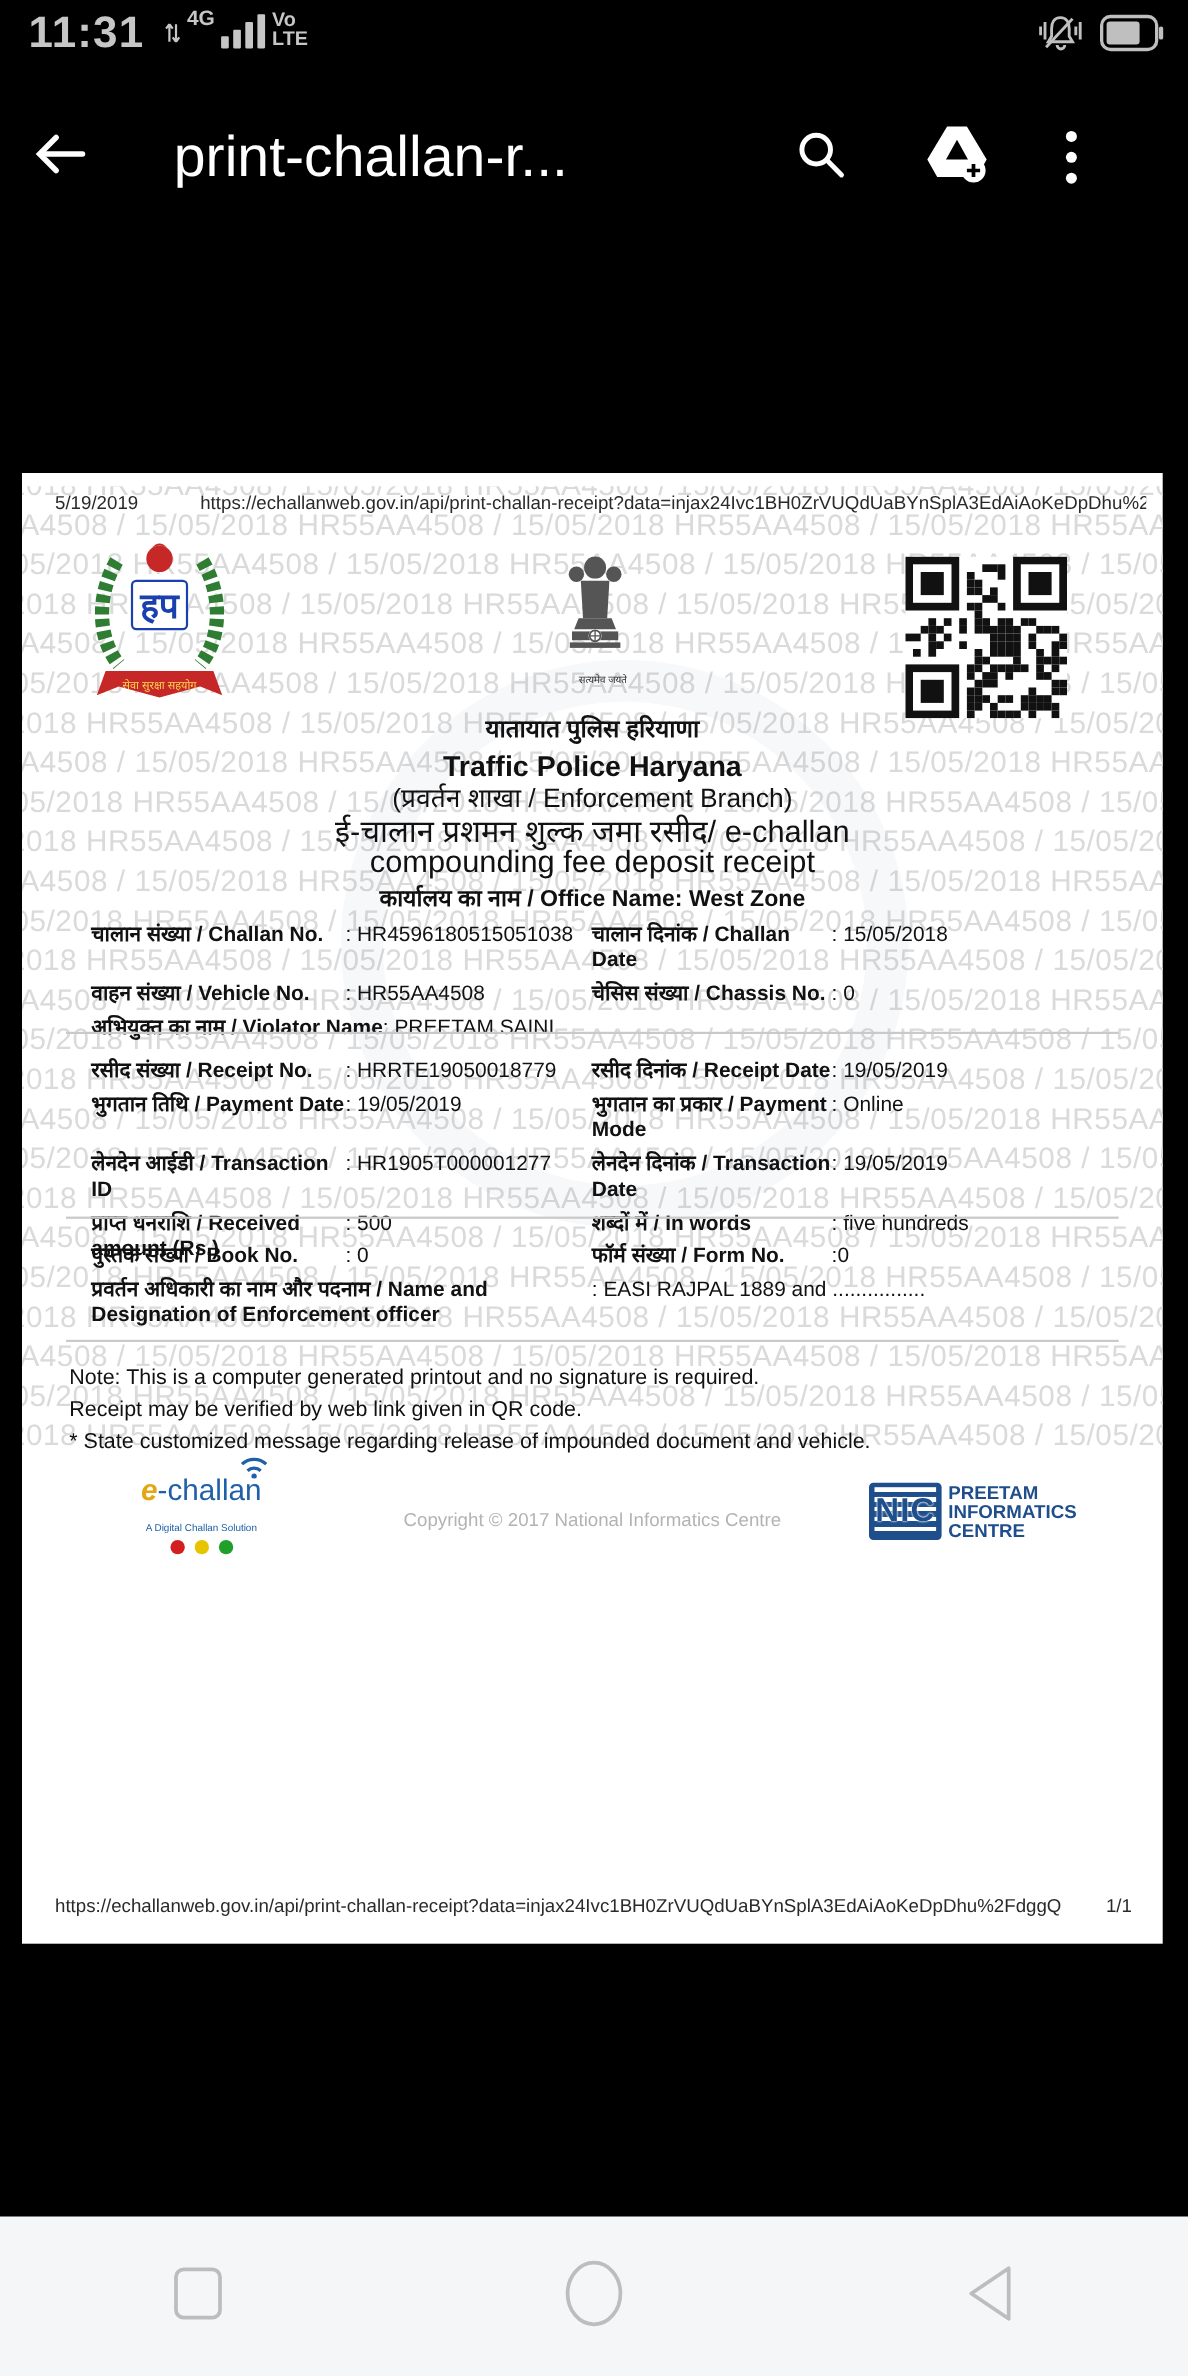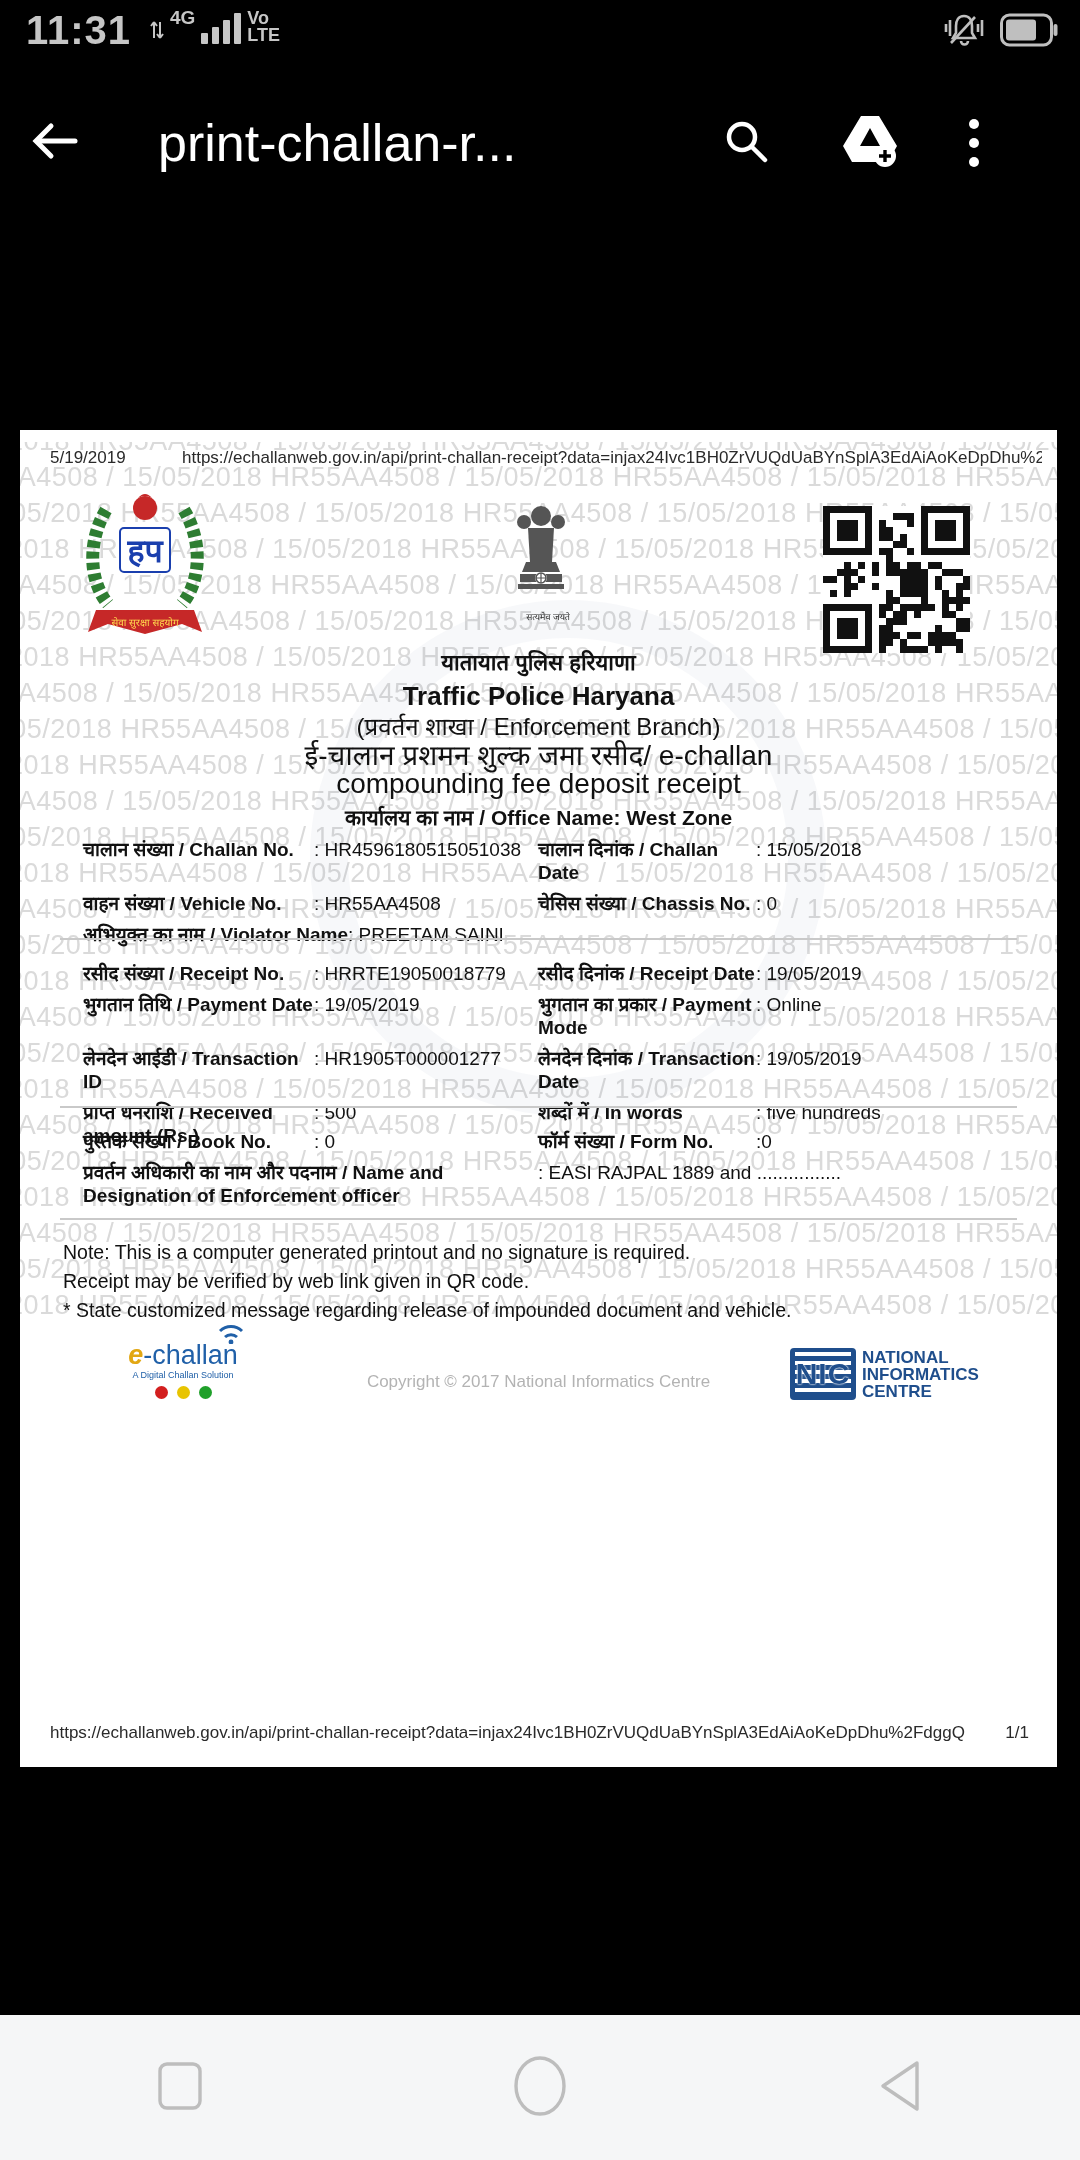--- a/index.html
+++ b/index.html
@@ -63,21 +63,21 @@
   .hr{position:absolute;left:40px;width:957px;height:2px;background:#c9c9c9;}
   .hr1{top:508px;} .hr2{top:676px;} .hr3{top:788px;}
 
   .notes{position:absolute;left:43px;top:808px;font-size:19.5px;line-height:29px;color:#111;}
 
   
   .ec-logo{position:absolute;left:78px;top:912px;width:170px;text-align:center;}
   .ec-line{font-size:27px;line-height:27px;white-space:nowrap;}
   .ec-e{color:#e2a713;font-style:italic;font-weight:bold;}
   .ec-rest{color:#2060a8;}
-  .ec-tag{font-size:9px;color:#2060a8;margin-top:1px;}
+  .ec-tag{font-size:9px;color:#2060a8;margin-top:15px;}
   .ec-dots{display:flex;justify-content:center;gap:9px;margin-top:6px;}
   .ec-dots span{width:13px;height:13px;border-radius:50%;}
   .copyright{position:absolute;left:0;top:942px;width:1037px;text-align:center;font-size:17px;color:#b3b3b3;}
   .nic{position:absolute;left:770px;top:918px;display:flex;gap:6px;align-items:center;}
   .nic-box{width:66px;height:52px;border-radius:4px;background:#1f4e8c;position:relative;overflow:hidden;}
   .nic-box .stripes{position:absolute;inset:4px 5px;background:repeating-linear-gradient(#fff 0 4px,transparent 4px 9px);}
   .nic-box .nic-txt{position:absolute;inset:0;display:flex;align-items:center;justify-content:center;
         font-size:30px;font-weight:bold;color:#1f4e8c;text-shadow:0 0 2px #fff,0 0 2px #fff;letter-spacing:1px;}
   .nic-name{color:#1f4e8c;font-size:17px;font-weight:bold;line-height:17px;}
 
@@ -474,21 +474,21 @@
     </div>
 
     <div class="copyright">Copyright © 2017 National Informatics Centre</div>
 
     <div class="nic">
       <div class="nic-box">
         <div class="stripes"></div>
         <div class="nic-txt">NIC</div>
       </div>
       <div class="nic-name">
-        <div>NATIONAL</div>
+        <div>PREETAM</div>
         <div>INFORMATICS</div>
         <div>CENTRE</div>
       </div>
     </div>
 
     <div class="pg-foot">
       <span class="pg-url">https://echallanweb.gov.in/api/print-challan-receipt?data=injax24Ivc1BH0ZrVUQdUaBYnSplA3EdAiAoKeDpDhu%2FdggQJ%2B0nEZE8Sw%2FUg9X...</span>
       <span class="pg-num">1/1</span>
     </div>
   </div>

